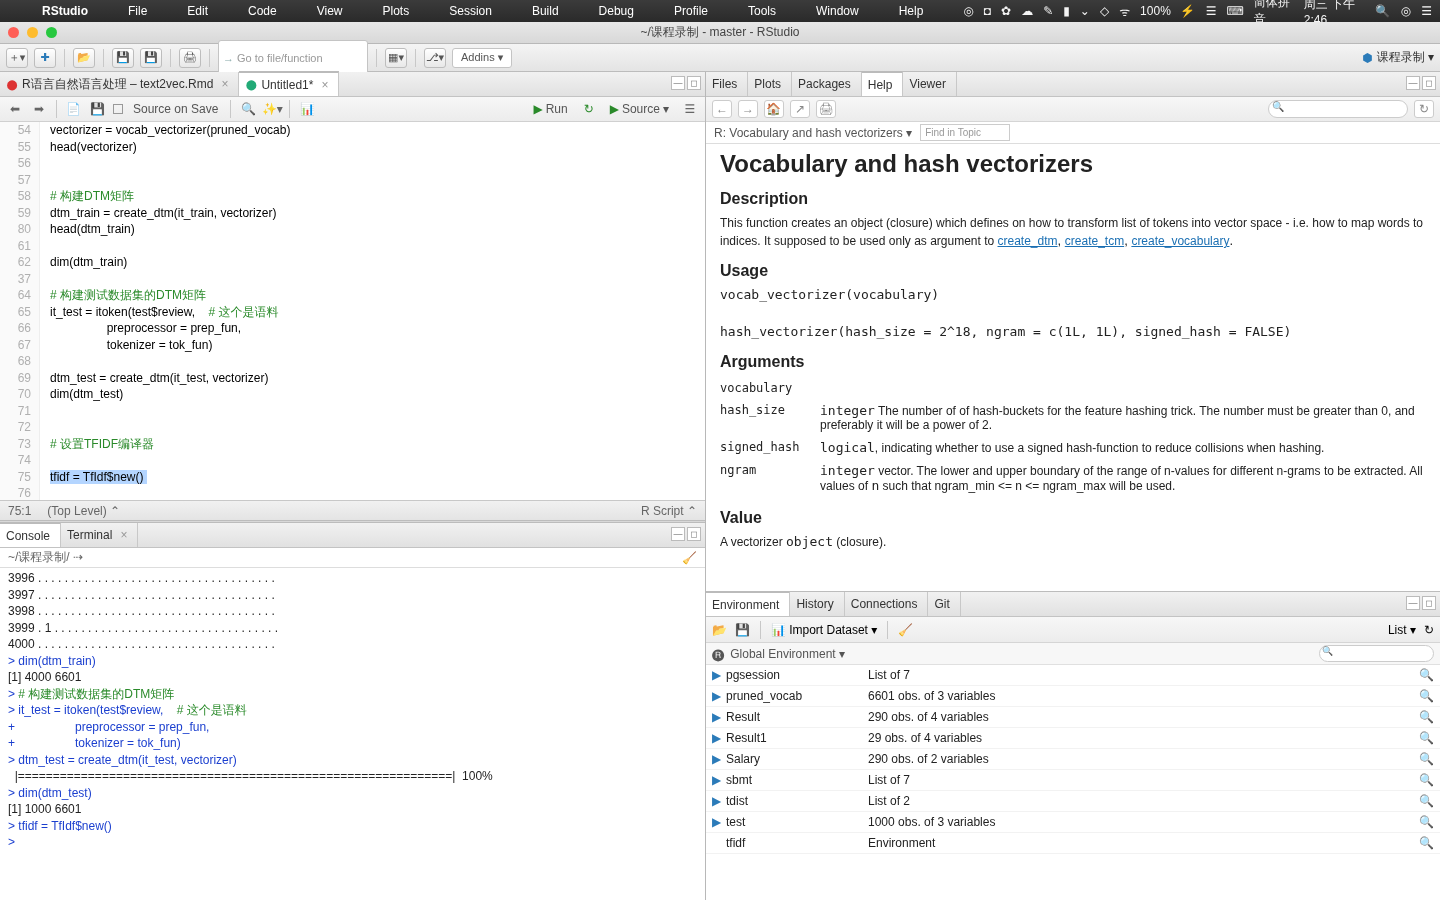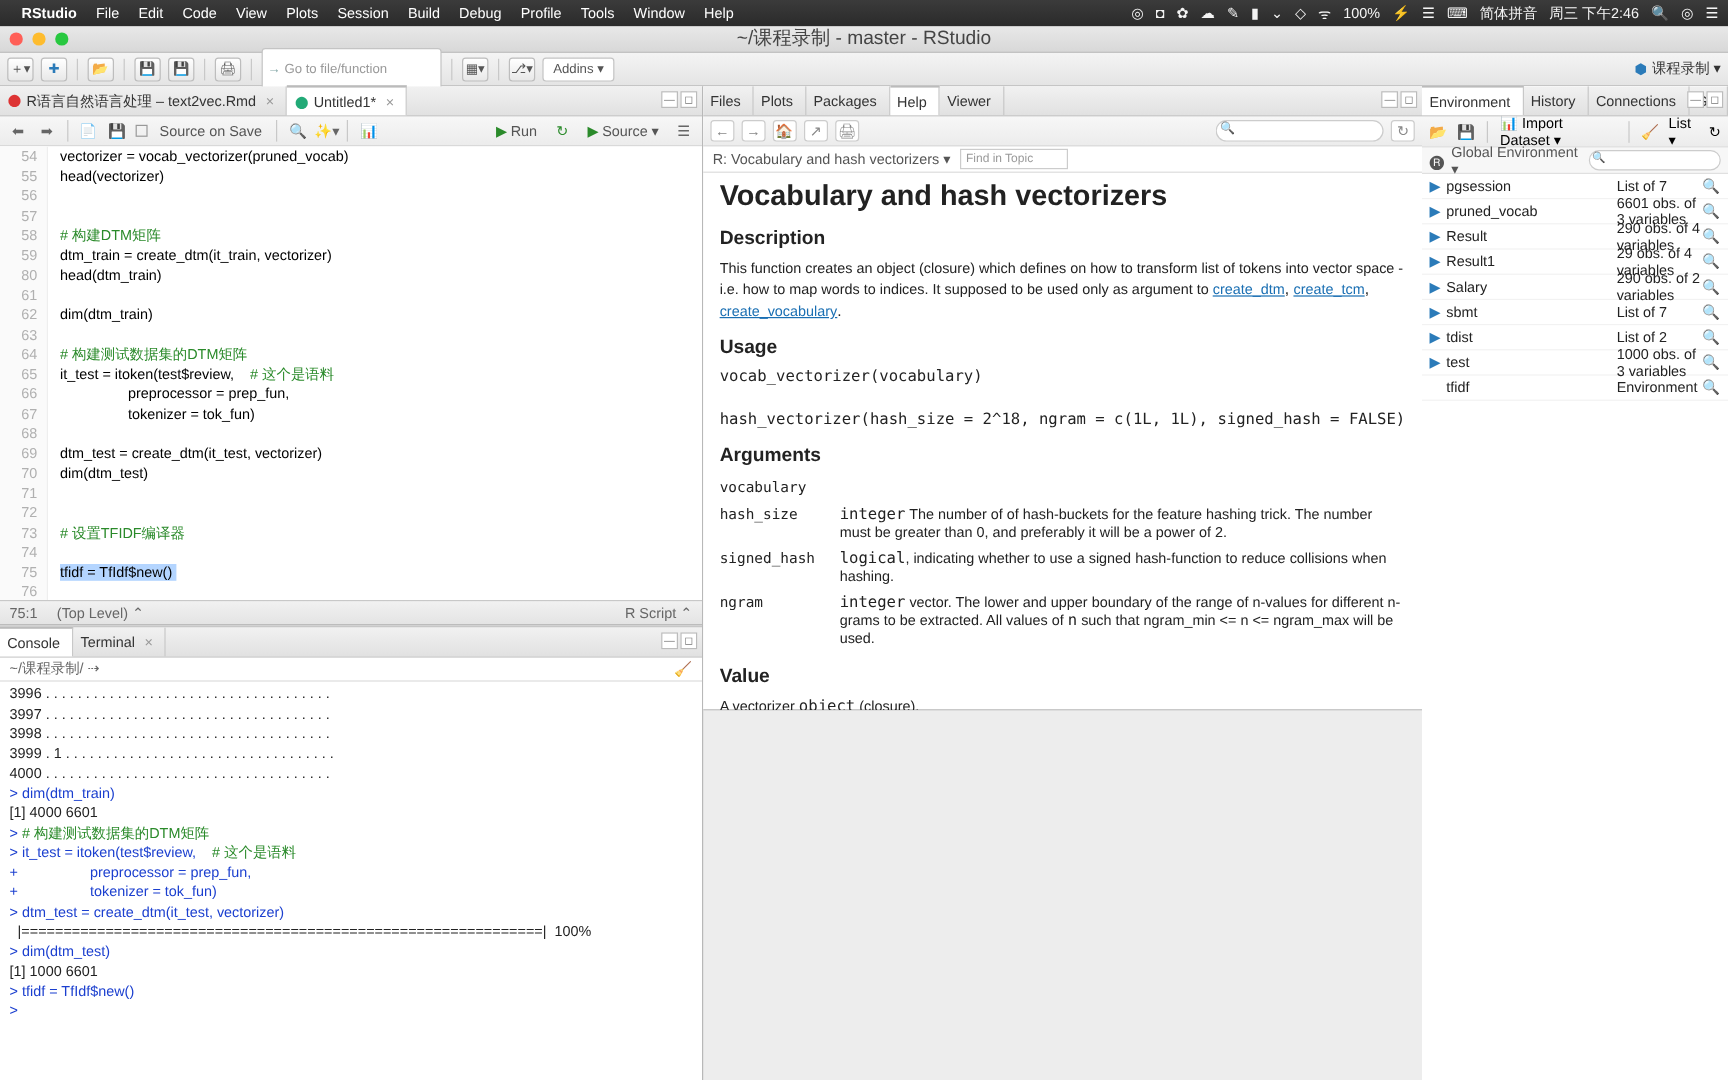--- a/index.html
+++ b/index.html
@@ -1,38 +1,38 @@
 <!DOCTYPE html>
 <html><head>
 <meta charset="utf-8">
 <style>
 * { margin: 0; padding: 0; box-sizing: border-box; font-family: -apple-system, BlinkMacSystemFont, "Helvetica Neue", Arial, sans-serif; font-size: 12px; }
 body { width: 1440px; height: 900px; background: #ededed; overflow: hidden; }
-.menubar { height: 22px; background: linear-gradient(#3b3b3b,#2a2a2a); color: #fff; display: flex; align-items: center; padding: 0 8px; font-size: 13px; }
+.menubar { height: 22px; background: linear-gradient(#3b3b3b,#2a2a2a); color: #fff; display: flex; align-items: center; padding: 0 8px; font-size: 13px; gap: 24px; }
 .menubar .apple { font-size: 14px; margin-right: 10px; }
 .menubar .mb-item { margin-right: 16px; font-weight: 400; }
 .menubar .mb-item.bold { font-weight: 700; }
 .menubar .right { margin-left: auto; display: flex; align-items: center; gap: 10px; font-size: 12px; }
 .menubar .right span { opacity: .95; }
 .titlebar { height: 22px; background: linear-gradient(#e8e8e8,#d8d8d8); border-bottom: 1px solid #b8b8b8; display: flex; align-items: center; position: relative; }
 .traffic { position: absolute; left: 8px; display: flex; gap: 8px; }
 .dot { width: 11px; height: 11px; border-radius: 50%; }
 .dot.r { background: #ff5f57; } .dot.y { background: #febc2e; } .dot.g { background: #28c840; }
-.titlebar .title { margin: 0 auto; font-size: 16px; color: #444; }
+.titlebar .title { margin: 0 auto; font-size: 12px; color: #444; }
 .maintb { height: 28px; background: linear-gradient(#f4f4f4,#e4e4e4); border-bottom: 1px solid #bcbcbc; display: flex; align-items: center; padding: 0 6px; gap: 6px; }
 .tbtn { width: 22px; height: 20px; border: 1px solid #bdbdbd; background: linear-gradient(#fff,#e8e8e8); border-radius: 3px; display: inline-flex; align-items: center; justify-content: center; color: #555; font-size: 11px; }
 .sep { width: 1px; height: 18px; background: #c8c8c8; margin: 0 2px; }
 .goto { height: 36px; width: 150px; border: 1px solid #c4c4c4; border-radius: 3px; background: #fff; font-size: 11px; color: #999; padding-left: 18px; position: relative; display: flex; align-items: center; }
 .goto::before { content: "→"; position: absolute; left: 4px; color: #8aa; }
 .addins { height: 20px; padding: 0 8px; border: 1px solid #c4c4c4; border-radius: 3px; background: #fff; color: #555; font-size: 11px; display: flex; align-items: center; }
 .proj { margin-left: auto; display: flex; align-items: center; gap: 4px; color: #333; font-size: 12px; }
 .proj .cube { color: #2b7bb9; }
 .layout { display: flex; height: calc(900px - 22px - 22px - 28px); }
 .colL { width: 706px; display: flex; flex-direction: column; border-right: 1px solid #b8b8b8; }
-.colR { flex: 1; display: flex; }
+.colR { flex: 1; display: flex; flex-direction: column; }
 .pane { display: flex; flex-direction: column; background: #fff; }
 .tabs { height: 25px; background: linear-gradient(#f1f1f1,#e1e1e1); border-bottom: 1px solid #c3c3c3; display: flex; align-items: stretch; position: relative; }
 .tab { display: flex; align-items: center; padding: 0 10px 0 6px; border-right: 1px solid #c8c8c8; gap: 4px; color: #333; font-size: 12px; cursor: default; }
 .tab.active { background: #fff; border-top: 2px solid #bbb; margin-top: -1px; }
 .tab .x { color: #999; margin-left: 4px; }
 .tab .ico { width: 12px; height: 12px; display: inline-flex; align-items: center; justify-content: center; font-size: 10px; }
 .pane .toolb { height: 25px; background: linear-gradient(#f7f7f7,#ececec); border-bottom: 1px solid #d0d0d0; display: flex; align-items: center; padding: 0 6px; gap: 6px; font-size: 11px; color: #555; }
 .toolb .mini { width: 18px; height: 18px; display: inline-flex; align-items: center; justify-content: center; color: #666; }
 .toolb .lbl { margin-right: 4px; }
 .toolb .btnr { display: flex; align-items: center; gap: 3px; padding: 0 6px; height: 18px; border-radius: 3px; }
@@ -200,21 +200,21 @@
         <div class="gutter" id="gutter">
             <div>54</div>
             <div>55</div>
             <div>56</div>
             <div>57</div>
             <div>58</div>
             <div>59</div>
             <div>80</div>
             <div>61</div>
             <div>62</div>
-            <div>63</div>
+            <div>37</div>
             <div>64</div>
             <div>65</div>
             <div>66</div>
             <div>67</div>
             <div>68</div>
             <div>69</div>
             <div>70</div>
             <div>71</div>
             <div>72</div>
             <div>73</div>

